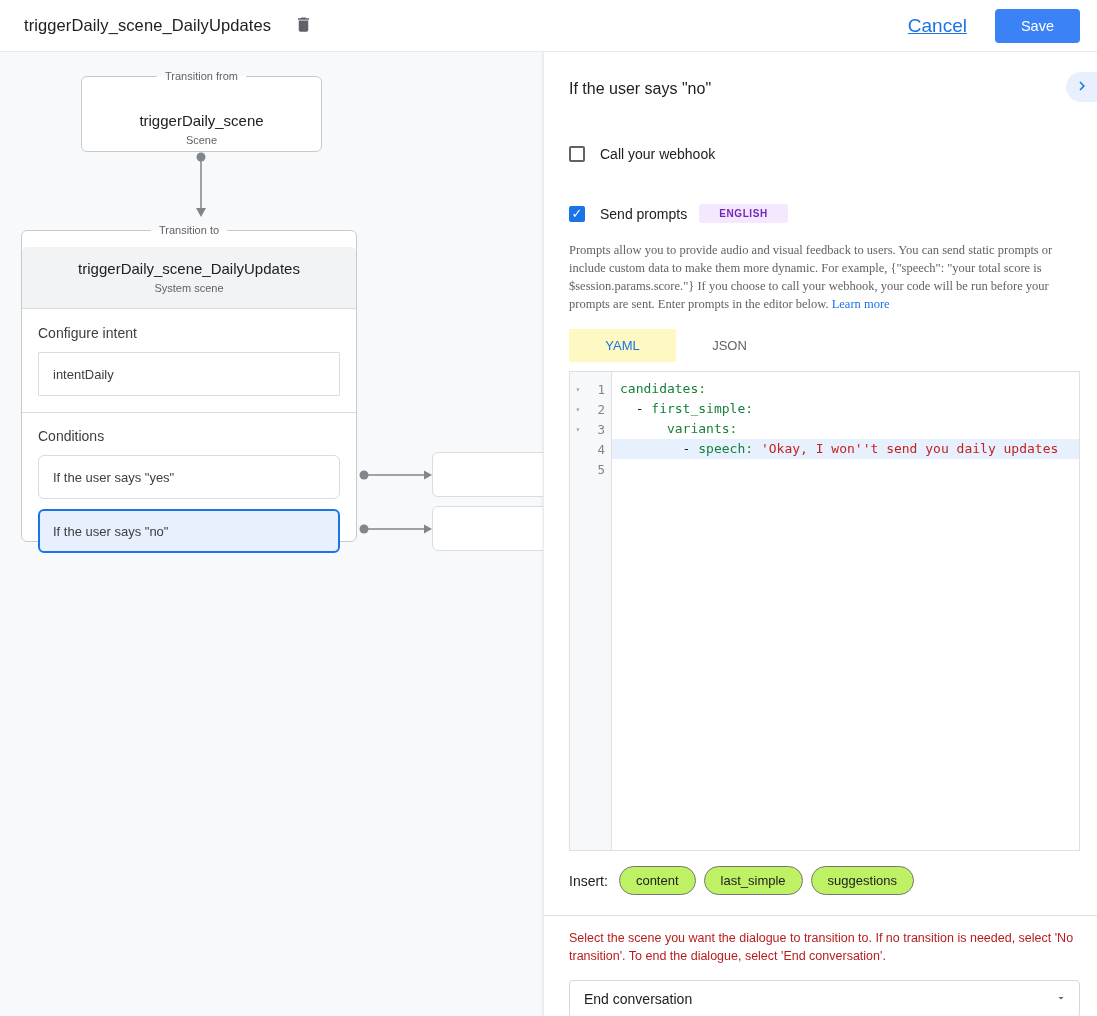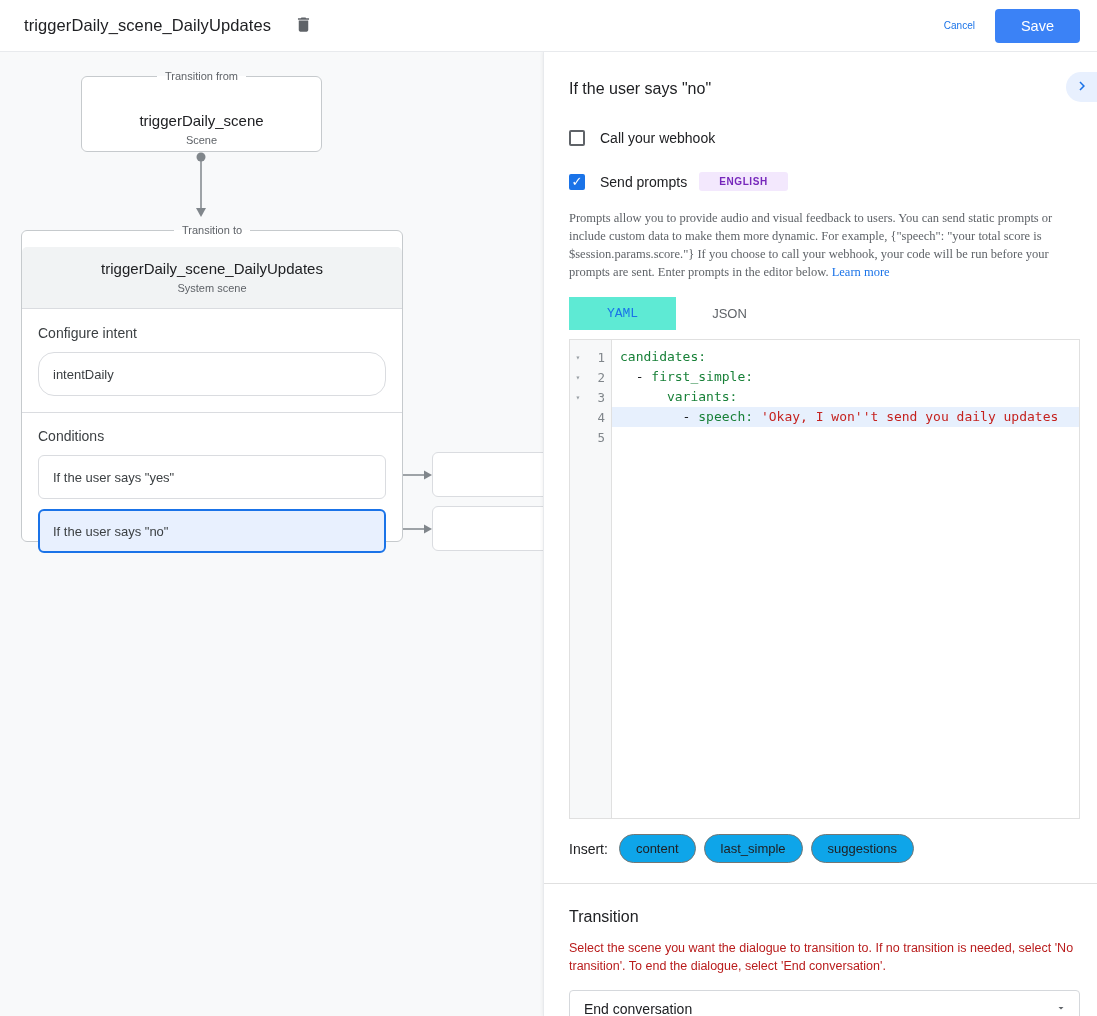--- a/index.html
+++ b/index.html
@@ -6,96 +6,96 @@
   html,body { width:1097px; height:1016px; overflow:hidden; background:#fff;
     font-family:"Liberation Sans","DejaVu Sans",sans-serif; color:#202124; }
 
   
   .topbar { position:absolute; left:0; top:0; width:1097px; height:52px; background:#fff;
     border-bottom:1px solid #e8eaed; display:flex; align-items:center; padding:0 17px 0 24px; z-index:30; }
   .topbar .title { font-size:16.5px; font-weight:500; color:#202124; letter-spacing:.1px; }
   .trash-btn { margin-left:18px; width:28px; height:28px; border:none; background:transparent;
     display:flex; align-items:center; justify-content:center; cursor:pointer; }
   .topbar .spacer { flex:1; }
-  .cancel-btn { border:none; background:transparent; color:#1a73e8; font-size:10px; font-weight:500;
-    margin-right:20px; cursor:pointer; font-family:inherit; }
+  .cancel-btn { border:none; background:transparent; color:#1a73e8; font-size:19px; font-weight:500;
+    margin-right:28px; cursor:pointer; font-family:inherit;text-decoration:underline; }
   .save-btn { background:#3b82f6; color:#fff; border:none; border-radius:4px; font-size:14.5px;
     font-weight:500; padding:9px 26px; cursor:pointer; font-family:inherit; }
 
   
   .canvas { position:absolute; left:0; top:52px; width:1097px; height:964px; background:#f8f9fa; }
 
   fieldset.flow-card { position:absolute; background:#fff; border:1px solid #c6cacd; border-radius:6px; }
   fieldset.flow-card legend { margin:16px auto; padding:0 8px; font-size:11px; color:#5f6368; text-align:center; }
 
   .from-card { left:81px; top:18px; width:241px; height:82px; }
   .from-card .card-title { text-align:center; font-size:15px; color:#202124; margin-top:14px; }
   .from-card .card-sub { text-align:center; font-size:11px; color:#5f6368; margin-top:5px; }
 
-  .to-card { left:21px; top:172px; width:382px; height:318px; padding:0; }
+  .to-card { left:21px; top:172px; width:336px; height:318px; padding:0; }
   .to-card .to-head { background:#f1f3f4; border-bottom:1px solid #dadce0; border-radius:5px 5px 0 0;
     padding:13px 10px 14px; margin-top:-5px; }
   .to-card .card-title { text-align:center; font-size:15px; color:#202124; }
   .to-card .card-sub { text-align:center; font-size:11px; color:#5f6368; margin-top:5px; }
   .to-body { padding:16px; }
   .section-label { font-size:14px; color:#3c4043; margin-bottom:11px; }
-  .intent-box { height:44px; border:1px solid #dadce0; border-radius:16px; display:flex; align-items:center;
+  .intent-box { height:44px; border:1px solid #dadce0; border-radius:1px; display:flex; align-items:center;
     padding:0 14px; font-size:13px; color:#3c4043; background:#fff; }
   .to-divider { border:none; border-top:1px solid #dadce0; margin:16px -16px 15px; }
   .cond-row { height:44px; border:1px solid #dadce0; border-radius:6px; display:flex; align-items:center;
     padding:0 14px; font-size:13px; color:#3c4043; background:#fff; margin-bottom:10px; cursor:pointer; }
   .cond-row.selected { background:#e8f0fe; border:2px solid #1a73e8; padding:0 13px; }
 
   .target-box { position:absolute; background:#fff; border:1px solid #dadce0; border-radius:6px;
     width:118px; height:45px; }
   .flow-svg { position:absolute; left:0; top:0; pointer-events:none; }
 
   
   .panel { position:absolute; left:543px; top:52px; width:554px; height:964px; background:#fff;
     border-left:1px solid #e8eaed; box-shadow:-1px 0 3px rgba(0,0,0,.05); z-index:20;
     padding:0 17px 0 25px; }
   .panel-title-row { position:relative; margin-top:22px; height:30px; display:flex; align-items:center; }
   .panel-title { font-size:16px; color:#202124; }
   .collapse-btn { position:absolute; right:-17px; top:-2px; width:31px; height:30px; background:#e8f0fe;
     border:none; border-radius:15px 0 0 15px; display:flex; align-items:center; justify-content:center;
     cursor:pointer; }
 
-  .check-row { display:flex; align-items:center; margin-top:26px; }
+  .check-row { display:flex; align-items:center; margin-top:42px; }
   .checkbox { width:16px; height:16px; border:2px solid #5f6368; border-radius:2px; background:#fff;
     flex:0 0 auto; cursor:pointer; }
   .checkbox.checked { border-color:#1a73e8; background:#1a73e8; color:#fff; font-size:13px; font-weight:bold;
     display:flex; align-items:center; justify-content:center; line-height:1; }
   .check-label { margin-left:15px; font-size:14px; font-weight:500; color:#202124; }
   .lang-badge { margin-left:12px; background:#f3e8fd; color:#7627bb; font-size:10px; font-weight:bold;
     letter-spacing:.6px; padding:4px 20px; border-radius:3px; }
 
   .prompt-desc { margin-top:18px; font-size:12.5px; line-height:18px; color:#5f6368;font-family:Liberation Serif, serif; }
   .learn-more { color:#1a73e8; text-decoration:none; }
 
   .tabs { display:flex; margin-top:16px; }
   .tab { width:107px; height:33px; display:flex; align-items:center; justify-content:center;
     font-size:13px; font-weight:500; color:#5f6368; cursor:pointer; }
-  .tab.active { background:#5eead4; color:#1a73e8;font-family:Liberation Mono, monospace; }
+  .tab.active { background:#fef9c3; color:#1a73e8; }
 
   .editor { margin-top:9px; height:480px; border:1px solid #e0e0e0; display:flex;
     font-family:"DejaVu Sans Mono","Liberation Mono",monospace; font-size:13px; }
   .gutter { width:42px; background:#f7f8f9; border-right:1px solid #e0e0e0; padding-top:7px; }
   .gutter-line { height:20px; display:flex; align-items:center; }
   .fold { width:16px; text-align:center; font-size:8px; color:#9aa0a6; cursor:pointer; }
   .lnum { flex:1; text-align:right; padding-right:6px; color:#80868b; font-size:12.5px; }
   .code { flex:1; padding-top:7px; overflow:hidden; cursor:text; }
   .code-line { height:20px; line-height:20px; white-space:pre; padding-left:8px; overflow:hidden; }
   .code-line.hl { background:#e7f0fd; }
   .tok-key { color:#188038; }
   .tok-plain { color:#202124; }
   .tok-string { color:#c5221f; }
 
   .insert-row { display:flex; align-items:center; margin-top:15px; }
   .insert-label { font-size:14px; color:#202124; margin-right:11px;text-align:center; }
-  .chip { border:1px solid #747775; border-radius:16px; background:#0ea5e9; padding:6px 16px;
+  .chip { border:1px solid #747775; border-radius:16px; background:#bef264; padding:6px 16px;
     font-size:13px; color:#202124; margin-right:8px; cursor:pointer; font-family:inherit; }
 
   .panel-divider { border:none; border-top:1px solid #e0e0e0; margin:20px -17px 0 -25px; }
 
   .transition-title { margin-top:24px; font-size:16px; color:#202124; }
   .transition-desc { margin-top:13px; font-size:12.5px; line-height:18px; color:#b91c1c; }
   .select-box { margin-top:15px; height:38px; border:1px solid #d5d8dc; border-radius:4px;
     display:flex; align-items:center; padding:0 12px 0 14px; font-size:14px; color:#202124;
     cursor:pointer; background:#fff; }
   .select-box .sel-value { flex:1; }
@@ -223,21 +223,20 @@
 
   <div class="insert-row">
     <div class="insert-label">Insert:</div>
     <button class="chip">content</button>
     <button class="chip">last_simple</button>
     <button class="chip">suggestions</button>
   </div>
 
   <hr class="panel-divider">
 
-  <div class="transition-title">Transition</div>
   <div class="transition-desc">Select the scene you want the dialogue to transition to. If no transition is needed, select 'No transition'. To end the dialogue, select 'End conversation'.</div>
 
   <div class="select-box">
     <div class="sel-value">End conversation</div>
     <span>
       <svg width="12" height="12" viewBox="0 0 24 24" fill="#5f6368">
           <path d="M7 10l5 5 5-5z"></path>
         </svg>
     </span>
   </div>

